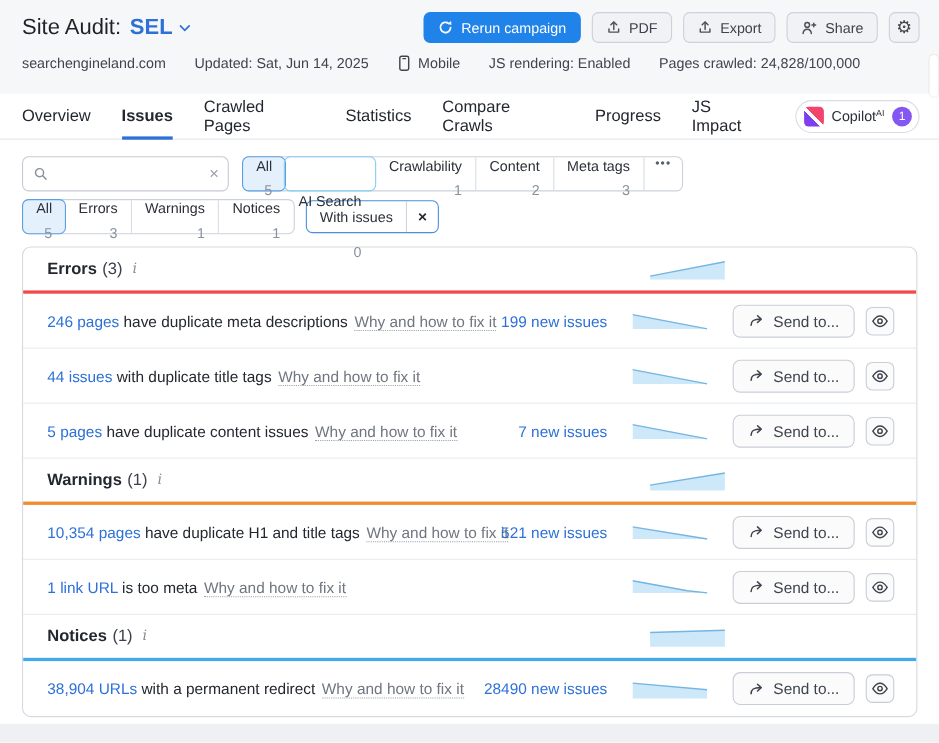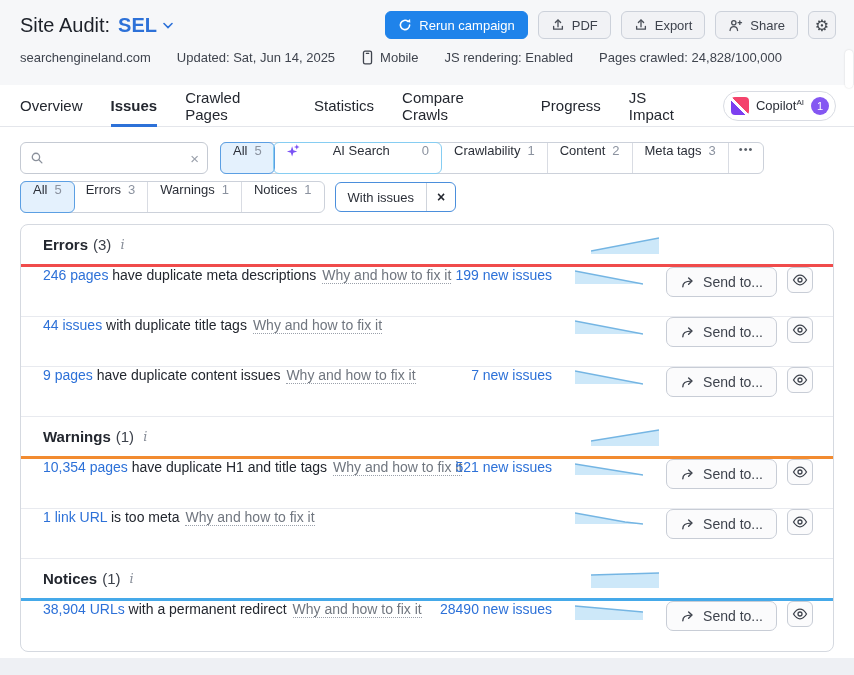--- a/index.html
+++ b/index.html
@@ -37,21 +37,21 @@
   .copilot-label sup { font-size:8px; }
   .copilot-count { width:18px; height:18px; border-radius:50%; background:#8457f2; color:#fff; font-size:11px; display:flex; align-items:center; justify-content:center; }
 
   
   .filters { padding:15px 20px 0 20px; }
   .filter-row { display:flex; align-items:center; margin-bottom:7px; }
   .search-box { width:188px; height:32px; border:1px solid #c5cad3; border-radius:6px; background:#fff; display:flex; align-items:center; padding:0 8px 0 9px; margin-right:12px; }
   .search-box input { border:none; outline:none; flex:1; min-width:0; font-size:13px; margin:0 4px; font-family:"Liberation Sans",sans-serif; }
   .search-clear { color:#9aa0ab; font-size:15px; cursor:pointer; line-height:1; }
   .chip-group { display:flex; align-items:stretch; border:1px solid #ccd1da; border-radius:6px; overflow:visible; background:#fff; }
-  .chip { display:flex; align-items:flex-start; gap:7px; padding:0 12px; font-size:13px; color:#2b2f38; border-right:1px solid #d9dce3; cursor:pointer; height:30px; }
+  .chip { display:flex; align-items:flex-end; gap:7px; padding:0 12px; font-size:13px; color:#2b2f38; border-right:1px solid #d9dce3; cursor:pointer; height:30px;flex-direction:column; }
   .row1 .chip { height:30px; }
   .chip:last-child { border-right:none; }
   .chip .cnt { color:#8b929f; }
   .chip.selected { background:#e4f1fd; border:1px solid #5b9fe3; border-radius:6px; margin:-1px; height:32px; z-index:1; }
   .row2 .chip.selected { height:32px; }
   .chip.ai-outline { border:1px solid #86cdf2; border-radius:6px; margin:-1px 0 -1px -1px; height:32px; z-index:1;gap:32px; }
   .chip.more { padding:0 10px; color:#5a6068; font-size:11px; letter-spacing:1px; }
   .with-issues { display:flex; align-items:center; margin-left:10px; border:1px solid #4b8fdc; border-radius:6px; height:30px; background:#fff; }
   .with-issues .wi-label { padding:0 12px; font-size:13px; color:#2b2f38; }
   .with-issues .wi-x { padding:0 10px; height:100%; display:flex; align-items:center; border-left:1px solid #cfd4dc; font-size:14px; font-weight:bold; cursor:pointer; }
@@ -59,21 +59,21 @@
   
   .card { margin:11px 20px 0 20px; border:1px solid #d5d9e0; border-radius:8px; background:#fff; overflow:hidden; }
   .sec-header { height:42px; display:flex; align-items:center; padding:0 174px 0 22px; }
   .sec-title { font-size:15px; font-weight:bold; color:#23272f; }
   .sec-count { font-size:15px; color:#3c414b; margin-left:5px; font-weight:normal; }
   .info-i { font-family:"DejaVu Serif", serif; font-style:italic; color:#878d98; font-size:13px; margin-left:9px; cursor:pointer; }
   .sec-header .spark { margin-left:auto; }
   .sec-rule-errors { border-bottom:3px solid #f04b4b; }
   .sec-rule-warnings { border-bottom:3px solid #f28b30; }
   .sec-rule-notices { border-bottom:3px solid #45a9e9; }
-  .issue-row { height:50px; display:flex; align-items:flex-start; padding:0 20px 0 22px; border-bottom:1px solid #e8eaef; font-size:14px; }
+  .issue-row { height:50px; display:flex; align-items:center; padding:0 20px 0 22px; border-bottom:1px solid #e8eaef; font-size:14px; }
   .issue-row:last-child { border-bottom:none; }
   .issue-text { flex:1; min-width:0; white-space:nowrap; }
   .lnk { color:#2d71d8; cursor:pointer; }
   .fix-link { color:#70767f; border-bottom:1px dotted #9ba1ab; margin-left:6px; cursor:pointer; }
   .new-issues { width:150px; text-align:right; color:#2d71d8; font-size:14px; white-space:nowrap; cursor:pointer; }
   .spark { width:68px; height:20px; flex:none; }
   .issue-row .spark { margin:0 23px; }
   .send-btn { display:inline-flex; align-items:center; gap:8px; height:30px; padding:0 13px; border:1px solid #c8cdd6; border-radius:7px; background:#fbfbfc; font-size:14px; color:#3e434d; cursor:pointer; margin-right:10px; }
   .eye-btn { width:26px; height:26px; border:1px solid #c8cdd6; border-radius:6px; background:#fbfbfc; display:flex; align-items:center; justify-content:center; cursor:pointer; }
   .spark polygon { fill:#cde8f9; }
@@ -276,21 +276,21 @@
             <span>Send to...</span>
           </button>
         <button class="eye-btn">
             <svg class="ic" width="16" height="16" viewBox="0 0 16 16">
               <path d="M1.5 8c2-3.3 4.2-4.8 6.5-4.8S12.5 4.7 14.5 8c-2 3.3-4.2 4.8-6.5 4.8S3.5 11.3 1.5 8z" fill="none" stroke="#3e434d" stroke-width="1.3"></path>
               <circle cx="8" cy="8" r="2" fill="none" stroke="#3e434d" stroke-width="1.3"></circle>
             </svg>
           </button>
       </div>
       <div class="issue-row">
-        <span class="issue-text"><span class="lnk">9 pages</span><span> have duplicate content issues</span><span class="fix-link">Why and how to fix it</span></span>
+        <span class="issue-text"><span class="lnk">5 pages</span><span> have duplicate content issues</span><span class="fix-link">Why and how to fix it</span></span>
         <span class="new-issues">7 new issues</span>
         <svg class="spark" viewBox="0 0 68 20" preserveAspectRatio="none">
             <polygon points="0,4 68,17 0,17"></polygon>
             <polyline points="0,4 68,17"></polyline>
           </svg>
         <button class="send-btn">
             <svg class="ic" width="15" height="15" viewBox="0 0 16 16">
               <path d="M3 12.5 C3 8 5.5 6.5 12 6.5" fill="none" stroke="#3e434d" stroke-width="1.5" stroke-linecap="round"></path>
               <polyline points="9.2,3.2 12.8,6.5 9.2,9.8" fill="none" stroke="#3e434d" stroke-width="1.5" stroke-linecap="round" stroke-linejoin="round"></polyline>
             </svg>

